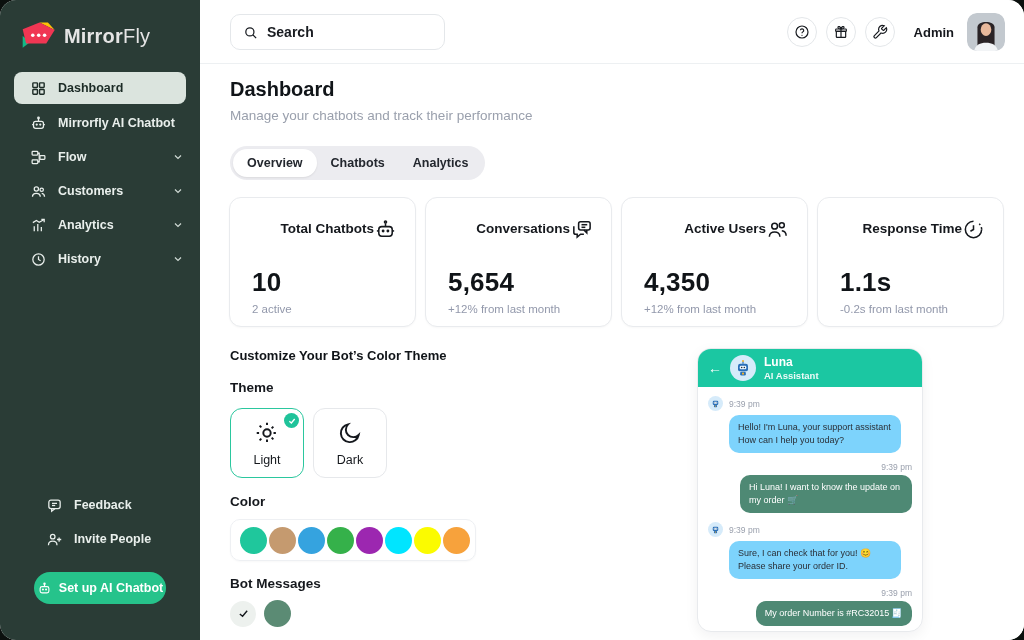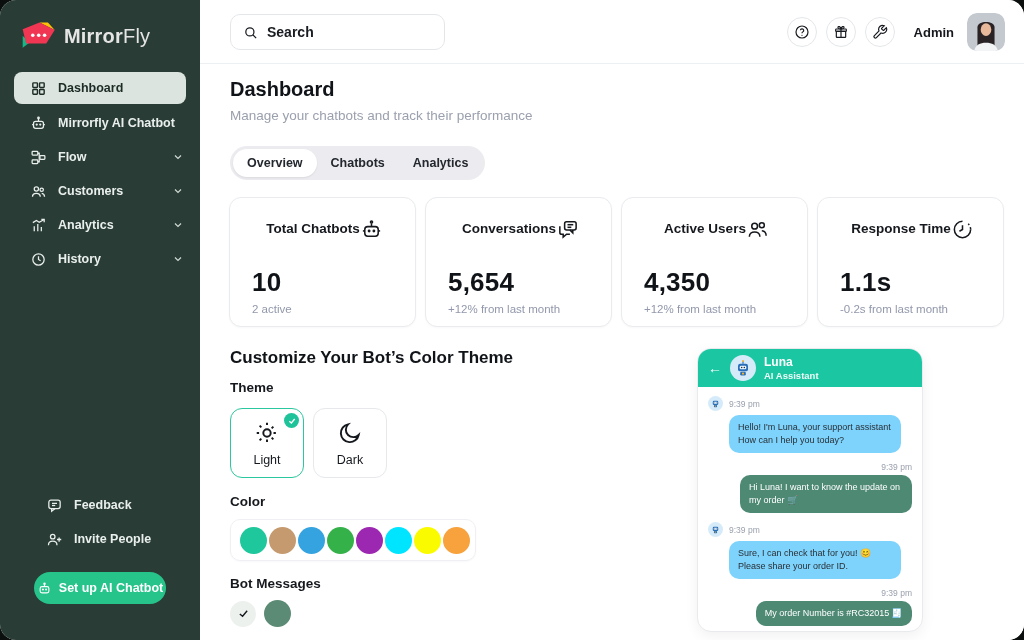--- a/index.html
+++ b/index.html
@@ -40,27 +40,27 @@
   
   .content { position:absolute; left:0; top:64px; right:0; bottom:0; }
   .page-title { position:absolute; left:30px; top:14px; font-size:20px; font-weight:800; color:#101418; }
   .page-sub { position:absolute; left:30px; top:44px; font-size:13.5px; color:#9aa0ad; }
   .tabs { position:absolute; left:30px; top:82px; display:inline-flex; background:#ececf0; border-radius:17px; padding:3px; }
   .tab { padding:7px 14px; border-radius:14px; font-size:12.5px; font-weight:700; color:#23272e; cursor:pointer; }
   .tab.active { background:#fff; box-shadow:0 1px 2px rgba(0,0,0,.08); }
 
   .cards { position:absolute; left:29px; top:133px; display:flex; gap:9px; }
   .card { width:187px; height:130px; border:1px solid #e9ebee; border-radius:12px; background:#fff; padding:20px 18px 0 22px; box-shadow:0 1px 2px rgba(16,24,40,.03); }
-  .card-head { display:flex; align-items:flex-start; justify-content:center; }
+  .card-head { display:flex; align-items:flex-start; justify-content:flex-end; }
   .card-label { font-size:13.5px; font-weight:700; color:#15181d; padding-top:3px; }
   .card-icon { width:23px; height:23px; color:#15181d; }
   .card-value { font-size:26px; font-weight:700; color:#101418; margin-top:26px; letter-spacing:.2px; }
   .card-sub { font-size:11.5px; color:#9298ab; margin-top:5px; }
 
-  .section-title { position:absolute; left:30px; top:284px; font-size:17px; font-weight:800; color:#101418; }
+  .section-title { position:absolute; left:30px; top:284px; font-size:13px; font-weight:800; color:#101418; }
   .group-label { font-size:13.5px; font-weight:700; color:#15181d; }
   .lbl-theme { position:absolute; left:30px; top:316px; }
   .theme-cards { position:absolute; left:30px; top:344px; display:flex; gap:9px; }
   .theme-card { position:relative; width:74px; height:70px; border:1px solid #e6e8eb; border-radius:12px; background:#fff; display:flex; flex-direction:column; align-items:center; justify-content:center; gap:7px; cursor:pointer; }
   .theme-card.selected { border:1.6px solid #2bc79e; }
   .theme-card .t-icon { width:26px; height:26px; color:#15181d; }
   .theme-card .t-label { font-size:12.5px; color:#15181d; }
   .check-badge { position:absolute; top:4px; right:4px; width:15px; height:15px; border-radius:50%; background:#1fc39a; display:flex; align-items:center; justify-content:center; }
   .check-badge svg { width:8px; height:8px; color:#fff; }
 

